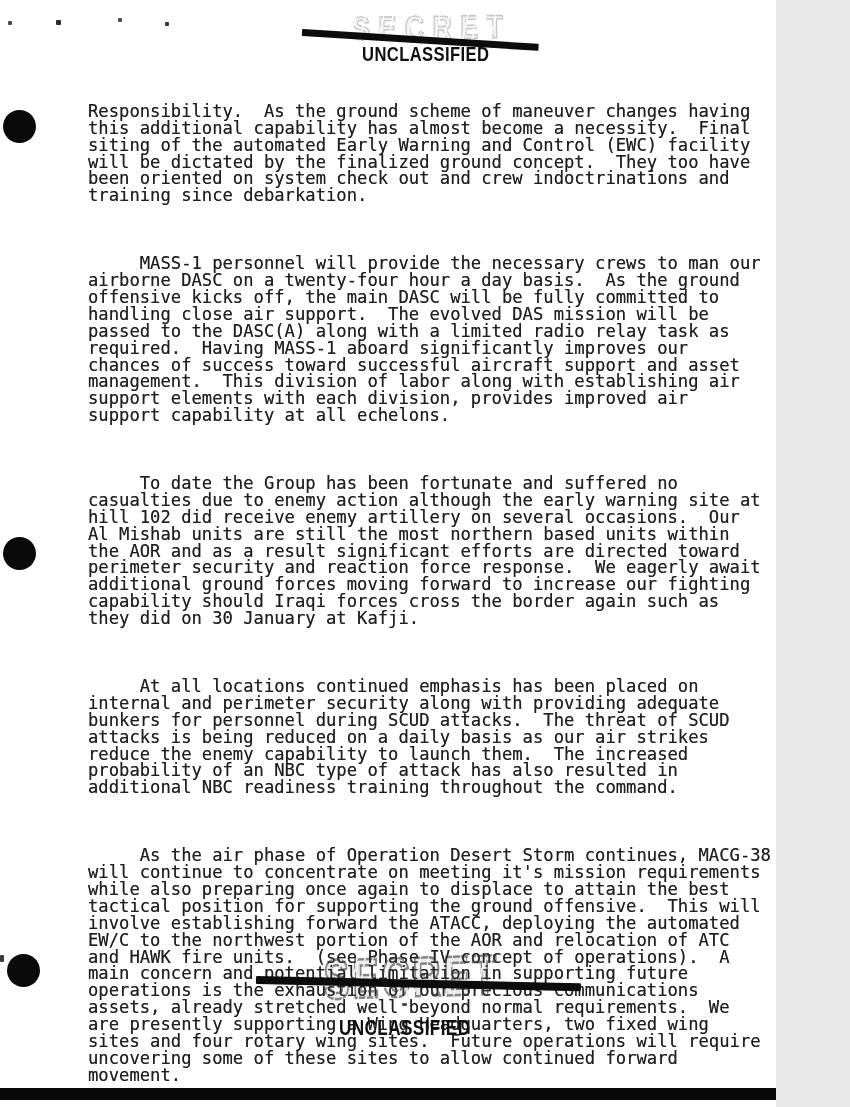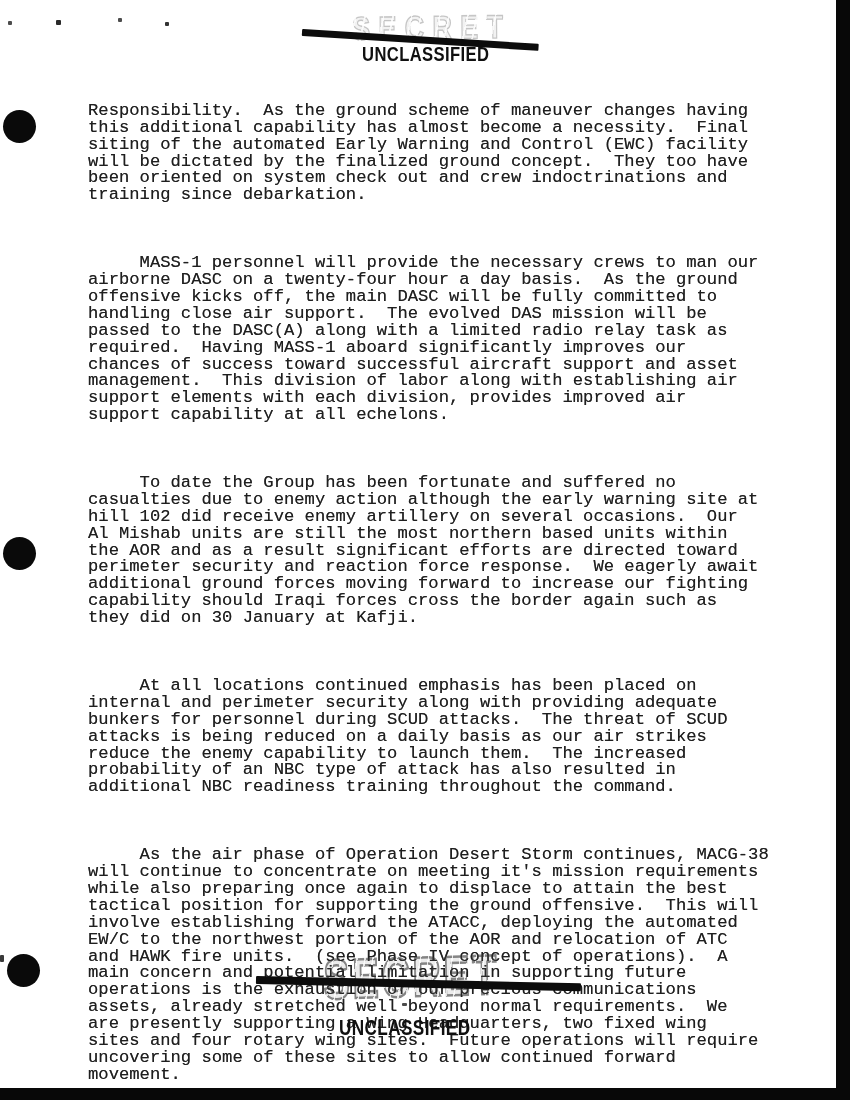--- a/index.html
+++ b/index.html
@@ -1,32 +1,32 @@
 <!DOCTYPE html>
 <html><head>
 <meta charset="utf-8">
 <style>
   html,body{margin:0;padding:0;background:#e9e9e9;}
   .page{
     position:relative;
-    width:850px;height:1107px;
+    width:776px;height:1107px;
     background:#ffffff;
     overflow:hidden;
     font-family:"Liberation Sans",sans-serif;
   }
   
   .body-text{
     position:absolute;left:88px;top:69px;width:690px;
     font-family:"DejaVu Sans Mono",monospace;
     font-size:17.2px;line-height:16.9px;
     color:#1f1f1f;
     text-shadow:0 0 0.4px rgba(20,20,20,0.65);
     white-space:pre;
   }
-  .body-text .para{margin:0 0 17px 0;font-family:Liberation Mono, monospace;}
+  .body-text .para{margin:0 0 17px 0;}
   
   .hole{position:absolute;width:33px;height:33px;border-radius:50%;background:#0a0a0a;}
   
   .classif{
     position:absolute;
     font-weight:bold;color:#101010;
     transform-origin:left top;
     letter-spacing:0.5px;
     white-space:nowrap;
   }

